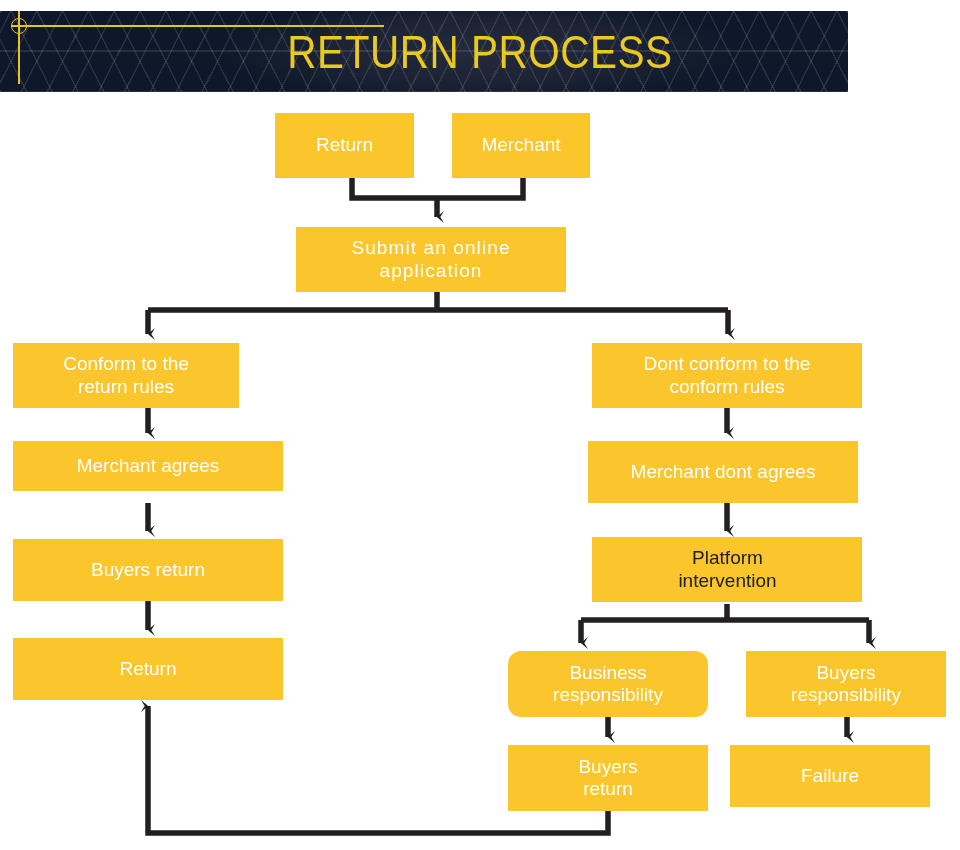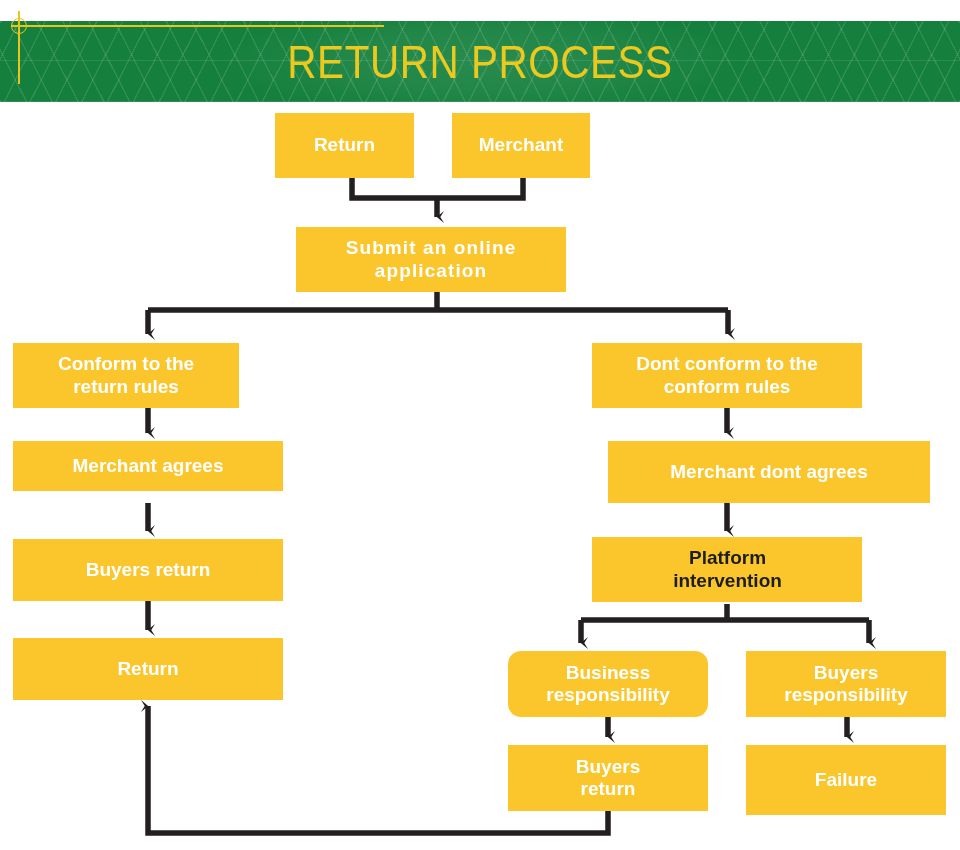--- a/index.html
+++ b/index.html
@@ -17,24 +17,24 @@
     position: relative;
     width: 960px;
     height: 850px;
     background: #ffffff;
   }
 
   
   .header-band {
     position: absolute;
     left: 0;
-    top: 21px;
-    width: 960px;
+    top: 11px;
+    width: 848px;
     height: 81px;
-    background-color: #15803d;
+    background-color: #0f172a;
     overflow: hidden;
   }
   
   .header-mesh {
     position: absolute;
     inset: 0;
     background-image:
       radial-gradient(circle at 0 0,   rgba(255,255,255,0.16) 1.6px, transparent 1.9px),
       radial-gradient(circle at 100% 0, rgba(255,255,255,0.16) 1.6px, transparent 1.9px),
       repeating-linear-gradient( 63deg, rgba(255,255,255,0.115) 0 1.4px, transparent 1.4px 23px),
@@ -119,21 +119,21 @@
   .node {
     position: absolute;
     background: #fbc62c;
     display: flex;
     align-items: center;
     justify-content: center;
     text-align: center;
     color: #ffffff;
     font-size: 19px;
     line-height: 1.18;
-    font-weight: 700;
+    font-weight: 400;
     padding: 2px 6px;
     z-index: 2;
     white-space: pre-line;
   }
   .node.dark-text { color: #1d1d1b; }
   .node.spaced { letter-spacing: 1.1px; }
 </style>
 </head>
 <body>
 
@@ -199,30 +199,30 @@
 
     <div class="node" style="left:13px;  top:349px; width:270px; height:50px;">Merchant agrees</div>
 
     <div class="node" style="left:13px;  top:447px; width:270px; height:62px;">Buyers return</div>
 
     <div class="node" style="left:13px;  top:546px; width:270px; height:62px;">Return</div>
 
     <div class="node" style="left:592px; top:251px; width:270px; height:65px;">Dont conform to the
 conform rules</div>
 
-    <div class="node" style="left:608px; top:349px; width:322px; height:62px;">Merchant dont agrees</div>
+    <div class="node" style="left:588px; top:349px; width:270px; height:62px;">Merchant dont agrees</div>
 
     <div class="node dark-text" style="left:592px; top:445px; width:270px; height:65px;padding-left:7px;">Platform
 intervention</div>
 
     <div class="node" style="left:508px; top:559px; width:200px; height:66px;border-radius:13px;">Business
 responsibility</div>
 
     <div class="node" style="left:746px; top:559px; width:200px; height:66px;">Buyers
 responsibility</div>
 
     <div class="node" style="left:508px; top:653px; width:200px; height:66px;">Buyers
 return</div>
 
-    <div class="node" style="left:746px; top:653px; width:200px; height:70px;">Failure</div>
+    <div class="node" style="left:730px; top:653px; width:200px; height:62px;">Failure</div>
 
   </div>
 </div>
 
 </body></html>

